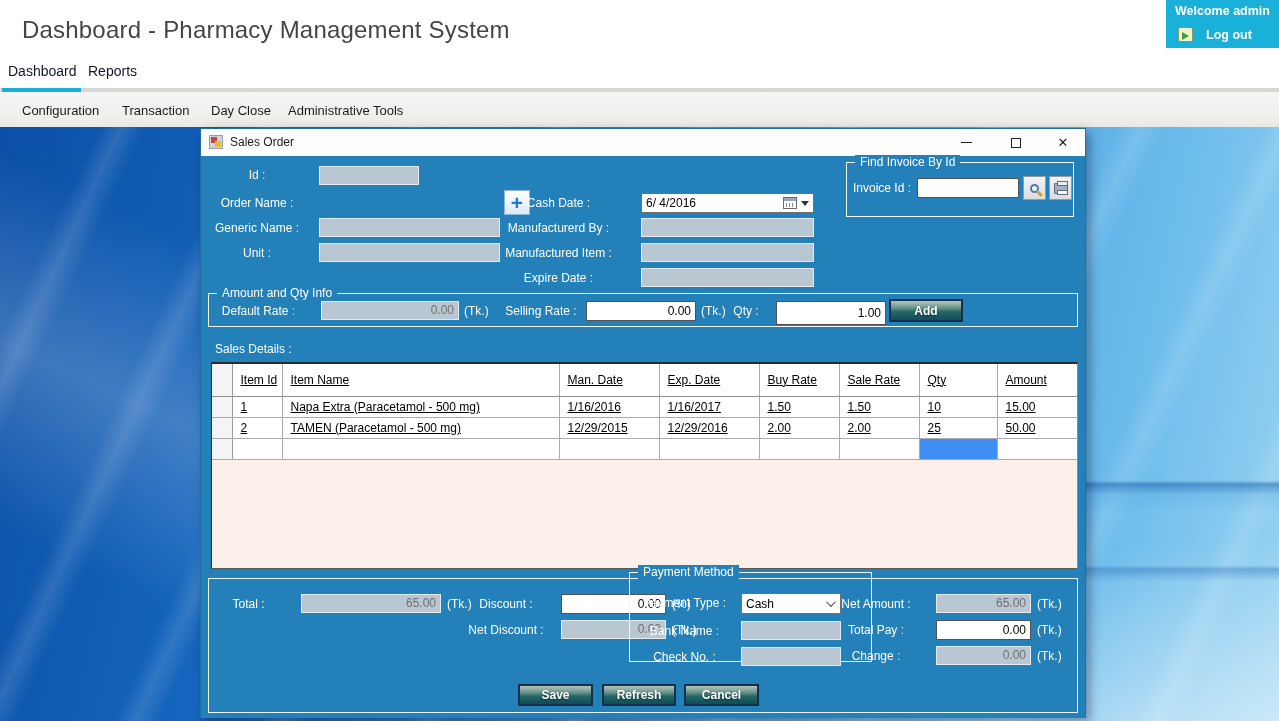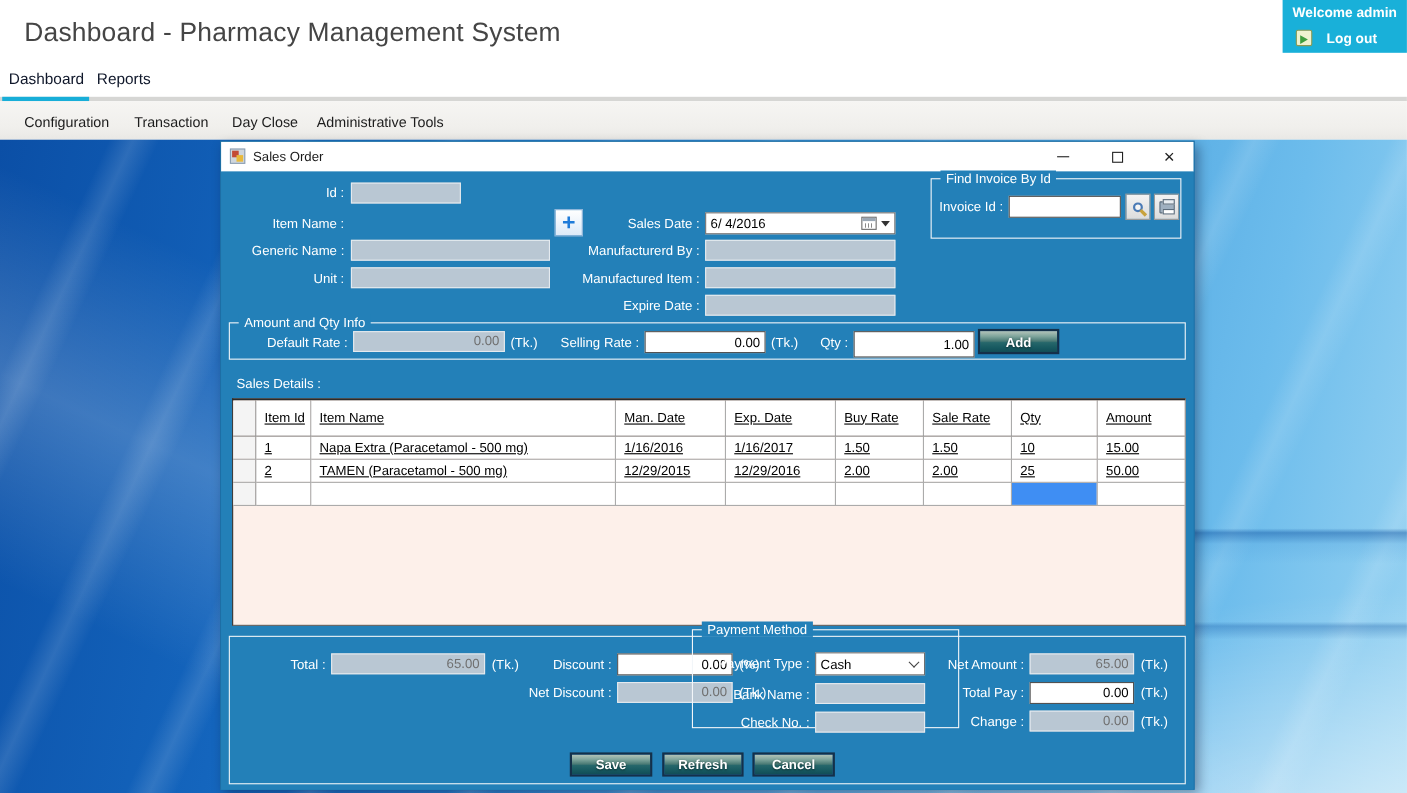--- a/index.html
+++ b/index.html
@@ -48,21 +48,21 @@
   .form-ic::after { content:""; position:absolute; right:1px; bottom:1px; width:6px; height:6px; background:#e8b93c; }
   .dlgtitle { position:absolute; left:29px; top:6px; font-size:12px; color:#1a1a1a; }
   .winbtn { position:absolute; top:0; width:34px; height:27px; display:flex; align-items:center; justify-content:center; cursor:pointer; }
   .wb-min { left:748px; } .wb-max { left:798px; } .wb-close { left:845px; font-size:13px; color:#222; }
   .minbar { width:11px; height:1px; background:#222; }
   .maxbox { width:10px; height:10px; border:1px solid #222; }
 
   .dlgbody { position:absolute; left:0; top:27px; width:884px; height:562px; background:#2380b8; }
 
   .lbl { position:absolute; color:#fff; font-size:12px; white-space:nowrap; }
-  .lbl.r { text-align:right; }
+  .lbl.r { text-align:center; }
   .dis { position:absolute; background:#b9c7d3; border:1px solid #e4eaef; font-size:12px; color:#707070; padding:0 4px; line-height:16px; }
   .dis.num { text-align:right; }
   input.txt { position:absolute; border:1px solid #525252; font-size:12px; padding:0 4px; font-family:inherit; outline:none; color:#000; }
   input.txt.num { text-align:right; }
   .combo { position:absolute; background:#fff; border:1px solid #707070; display:flex; align-items:center; padding-left:4px; font-size:12px; color:#000; cursor:pointer; }
   .chev { margin-left:auto; margin-right:7px; width:7px; height:7px; border-right:1.6px solid #444; border-bottom:1.6px solid #444; transform:rotate(45deg) translateY(-2px); }
   .gbox { position:absolute; border:1px solid #f2f6f9; }
   .glegend { position:absolute; top:-8px; left:8px; background:#2380b8; padding:0 5px; color:#fff; font-size:12px; white-space:nowrap; }
 
   .tealbtn { position:absolute; display:flex; align-items:center; justify-content:center; color:#fff; font-weight:bold;
@@ -142,25 +142,25 @@
       <span class="winbtn wb-close">
           <span>✕</span>
         </span>
     </div>
 
     <div class="dlgbody">
 
       <div class="lbl r" style="left:0;top:12px;width:112px">Id :</div>
       <div class="dis" style="left:118px;top:10px;width:100px;height:19px"></div>
 
-      <div class="lbl r" style="left:0;top:40px;width:112px">Item Name :</div>
+      <div class="lbl r" style="left:0;top:40px;width:112px">Order Name :</div>
       <div class="plusbtn" style="left:303px;top:34px;width:26px;height:25px">
         <span>+</span>
       </div>
-      <div class="lbl r" style="left:280px;top:40px;width:155px">Sales Date :</div>
+      <div class="lbl r" style="left:280px;top:40px;width:155px">Cash Date :</div>
       <div class="combo" style="left:440px;top:37px;width:173px;height:20px">
         <span>6/ 4/2016</span>
         <span style="margin-left:auto;display:flex;align-items:center;gap:4px;margin-right:4px">
           <span class="cal"></span>
           <span class="darr"></span>
         </span>
       </div>
 
       <div class="gbox" style="left:645px;top:6px;width:228px;height:55px">
         <span class="glegend">Find Invoice By Id</span>

